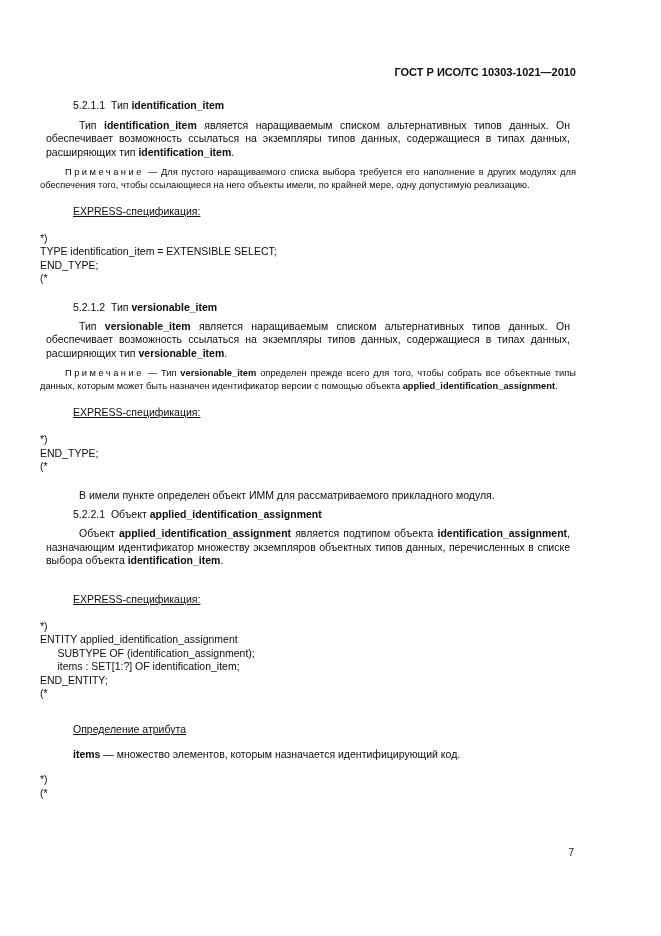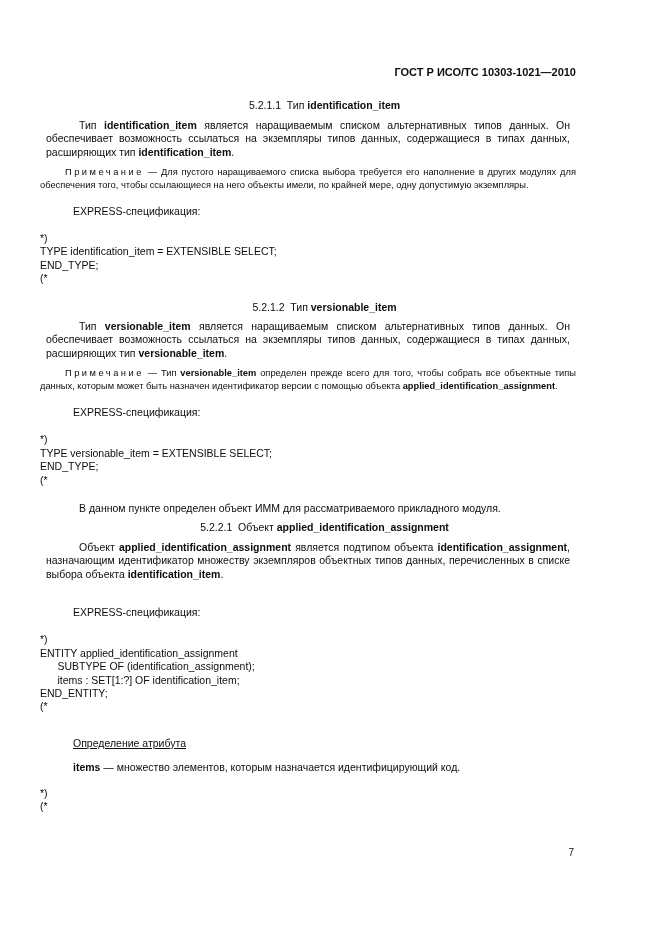--- a/index.html
+++ b/index.html
@@ -23,39 +23,39 @@
   .doc-header {
     text-align: right;
     font-weight: bold;
     font-size: 11px;
     margin-bottom: 20px;
     white-space: pre-wrap;
   }
   .heading {
     text-indent: 33px;
     white-space: pre-wrap;
-    text-align: center;
   }
   .heading-bold { font-weight: bold; }
   .para {
     margin: 6px;
     text-align: justify;
     text-indent: 33px;
   }
   .note {
     margin: 7px 0 0 0;
     font-size: 9.3px;
     line-height: 12.8px;
     text-align: justify;
     text-indent: 25px;
   }
   .express {
     margin-top: 13px;
     margin-bottom: 14px;
     text-indent: 33px;
+    text-decoration: underline;
     white-space: pre-wrap;
   }
   .express.mt-lg { margin-top: 25px; }
   .codeblock { margin-bottom: 15px; }
   .codeblock.tight { margin-bottom: 0; }
   .codeblock.mt-sm { margin-top: 12px; }
   .code-line { white-space: pre; }
   .attr-label {
     margin-top: 23px;
     text-indent: 33px;
@@ -77,41 +77,40 @@
 </style>
 </head>
 <body>
 
 <div class="page">
 
   <div class="doc-header">ГОСТ Р ИСО/ТС 10303-1021—2010</div>
 
   <div class="heading"><span>5.2.1.1  Тип </span><span class="b">identification_item</span></div>
   <p class="para"><span>Тип </span><span class="b">identification_item</span><span> является наращиваемым списком альтернативных типов данных. Он обеспечивает возможность ссылаться на экземпляры типов данных, содержащиеся в типах данных, расширяющих тип </span><span class="b">identification_item</span><span>.</span></p>
-  <p class="note"><span class="sp">Примечание</span><span> — Для пустого наращиваемого списка выбора требуется его наполнение в других модулях для обеспечения того, чтобы ссылающиеся на него объекты имели, по крайней мере, одну допустимую экземпляры.</span></p>
+  <p class="note"><span class="sp">Примечание</span><span> — Для пустого наращиваемого списка выбора требуется его наполнение в других модулях для обеспечения того, чтобы ссылающиеся на него объекты имели, по крайней мере, одну допустимую реализацию.</span></p>
   <div class="express">EXPRESS-спецификация:</div>
   <div class="codeblock">
       <div class="code-line">*)</div>
       <div class="code-line">TYPE identification_item = EXTENSIBLE SELECT;</div>
       <div class="code-line">END_TYPE;</div>
       <div class="code-line">(*</div>
     </div>
 
   <div class="heading"><span>5.2.1.2  Тип </span><span class="b">versionable_item</span></div>
   <p class="para"><span>Тип </span><span class="b">versionable_item</span><span> является наращиваемым списком альтернативных типов данных. Он обеспечивает возможность ссылаться на экземпляры типов данных, содержащиеся в типах данных, расширяющих тип </span><span class="b">versionable_item</span><span>.</span></p>
   <p class="note"><span class="sp">Примечание</span><span> — Тип </span><span class="b">versionable_item</span><span> определен прежде всего для того, чтобы собрать все объектные типы данных, которым может быть назначен идентификатор версии с помощью объекта </span><span class="b">applied_<wbr>identification_<wbr>assignment</span><span>.</span></p>
   <div class="express">EXPRESS-спецификация:</div>
   <div class="codeblock">
       <div class="code-line">*)</div>
-      <div class="code-line">TYPE versionable_item = EXTENSIBLE SELECT;</div>
       <div class="code-line">END_TYPE;</div>
       <div class="code-line">(*</div>
     </div>
 
-  <p class="para"><span>В данном пункте определен объект ИММ для рассматриваемого прикладного модуля.</span></p>
+  <p class="para"><span>В имели пункте определен объект ИММ для рассматриваемого прикладного модуля.</span></p>
   <div class="heading"><span>5.2.2.1  Объект </span><span class="b">applied_identification_assignment</span></div>
   <p class="para"><span>Объект </span><span class="b">applied_<wbr>identification_<wbr>assignment</span><span> является подтипом объекта </span><span class="b">identification_<wbr>assignment</span><span>, назначающим идентификатор множеству экземпляров объектных типов данных, перечисленных в списке выбора объекта </span><span class="b">identification_item</span><span>.</span></p>
   <div class="express mt-lg">EXPRESS-спецификация:</div>
   <div class="codeblock tight">
       <div class="code-line">*)</div>
       <div class="code-line">ENTITY applied_identification_assignment</div>
       <div class="code-line">      SUBTYPE OF (identification_assignment);</div>
       <div class="code-line">      items : SET[1:?] OF identification_item;</div>
       <div class="code-line">END_ENTITY;</div>
       <div class="code-line">(*</div>

